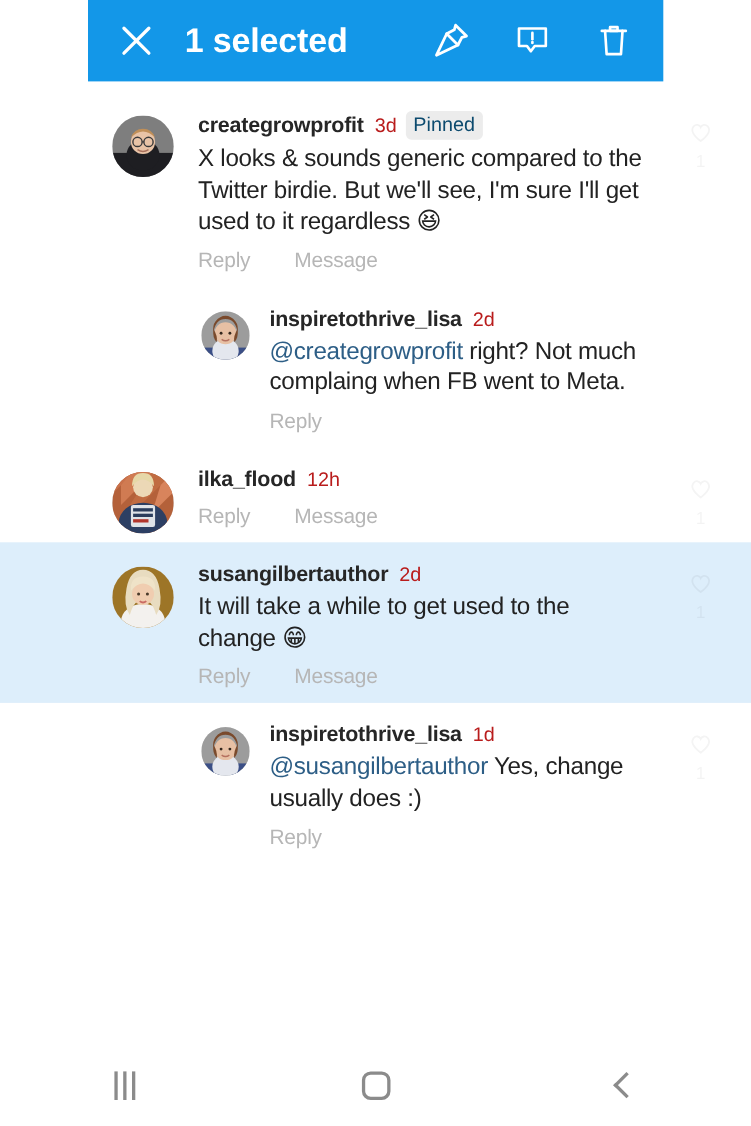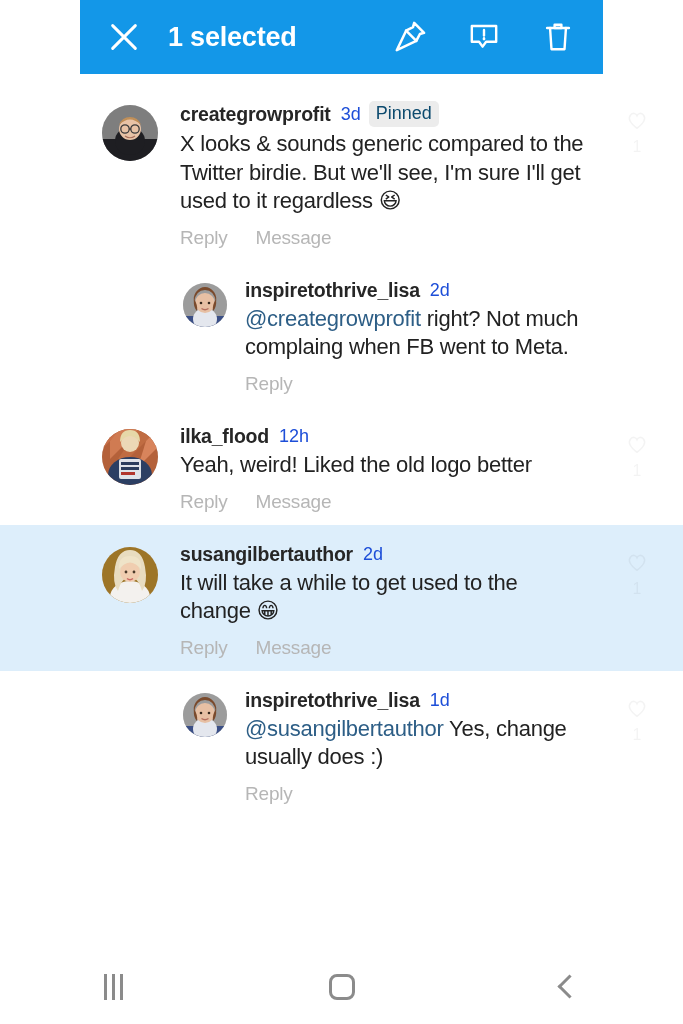--- a/index.html
+++ b/index.html
@@ -26,21 +26,21 @@
     padding: 0 22px 0 24px;
   }
   .header .close-btn {
     width: 40px; height: 40px;
     display: flex; align-items: center; justify-content: center;
     flex: 0 0 auto;
     cursor: pointer;
   }
   .header .title {
     color: #ffffff;
-    font-size: 27px;
+    font-size: 31px;
     font-weight: bold;
     margin-left: 24px;
     letter-spacing: -0.2px;
     white-space: nowrap;
   }
   .header .spacer { flex: 1 1 auto; }
   .header .hicon {
     width: 46px; height: 46px;
     display: flex; align-items: center; justify-content: center;
     flex: 0 0 auto;
@@ -91,21 +91,21 @@
     flex-wrap: wrap;
     margin-bottom: 3px;
   }
   .username {
     color: #262626;
     font-size: 19.5px;
     font-weight: bold;
     letter-spacing: -0.2px;
   }
   .timeago {
-    color: #1d4ed8;
+    color: #b91c1c;
     font-size: 18px;
     margin-left: 10px;
   }
   .pinned {
     color: #0c4a6e;
     font-size: 18px;
     margin-left: 8px;
     background: #ececec;
     border-radius: 5px;
     padding: 2px 7px 3px 7px;
@@ -125,21 +125,21 @@
     display: flex;
     padding-bottom: 6px;
     text-align: right;
   }
   .action {
     color: #b6b6b6;
     font-size: 19px;
     letter-spacing: -0.2px;
     cursor: pointer;
   }
-  .action + .action { margin-left: 28px; }
+  .action + .action { margin-left: 40px; }
 
   
   .like-box {
     position: absolute;
     right: 26px;
     top: 26px;
     width: 40px;
     text-align: center;
     opacity: 0.045;
     pointer-events: none;
@@ -311,21 +311,20 @@
           <rect x="19" y="43" width="14" height="3" fill="#b1352c"></rect>
           <circle cx="28" cy="14" r="9" fill="#ecd8b6"></circle>
           <path d="M18 13 q10 -12 20 0 q0 -12 -10 -12 q-10 0 -10 12 Z" fill="#e6d8a8"></path>
         </svg>
       </div>
       <div class="body">
         <div class="meta-line">
           <span class="username">ilka_flood</span>
           <span class="timeago">12h</span>
         </div>
-        <div class="ctext">Yeah, weird! Liked the old logo better</div>
         <div class="actions">
           <span class="action">Reply</span>
           <span class="action">Message</span>
         </div>
       </div>
       <div class="like-box">
         <svg width="24" height="22" viewBox="0 0 24 24">
           <path d="M12 21 C4 15 2 10 5 6.5 C7.5 3.6 11 5 12 7.3 C13 5 16.5 3.6 19 6.5 C22 10 20 15 12 21 Z" fill="none" stroke="#000" stroke-width="1.8"></path>
         </svg>
         <span class="cnt">1</span>

